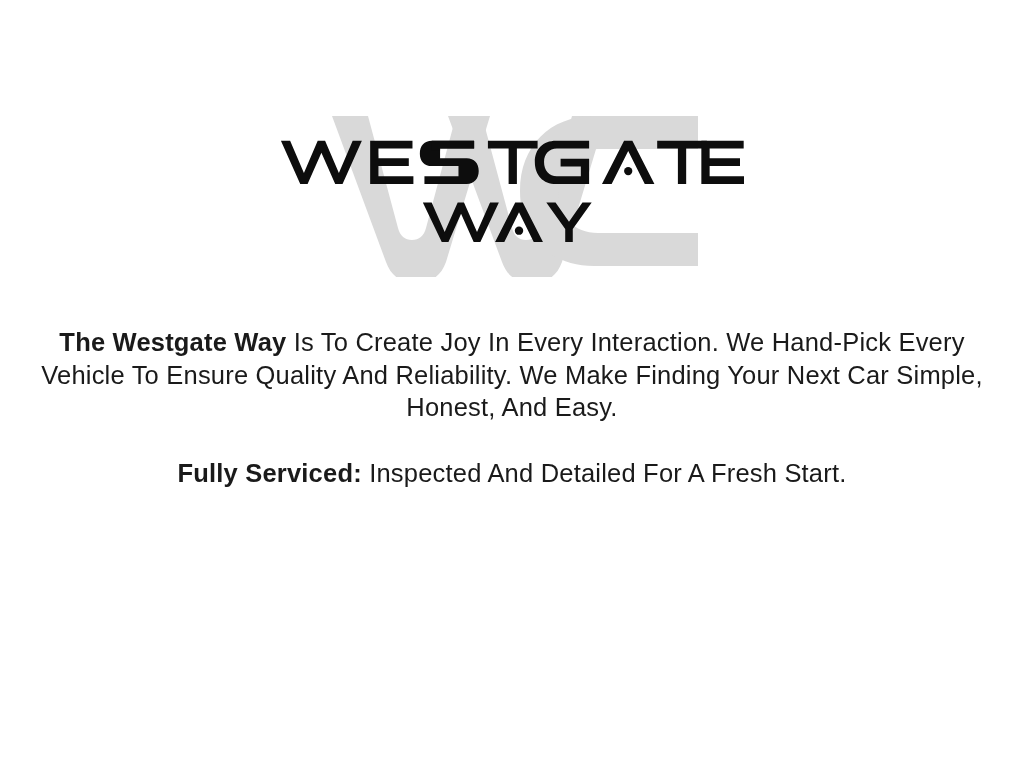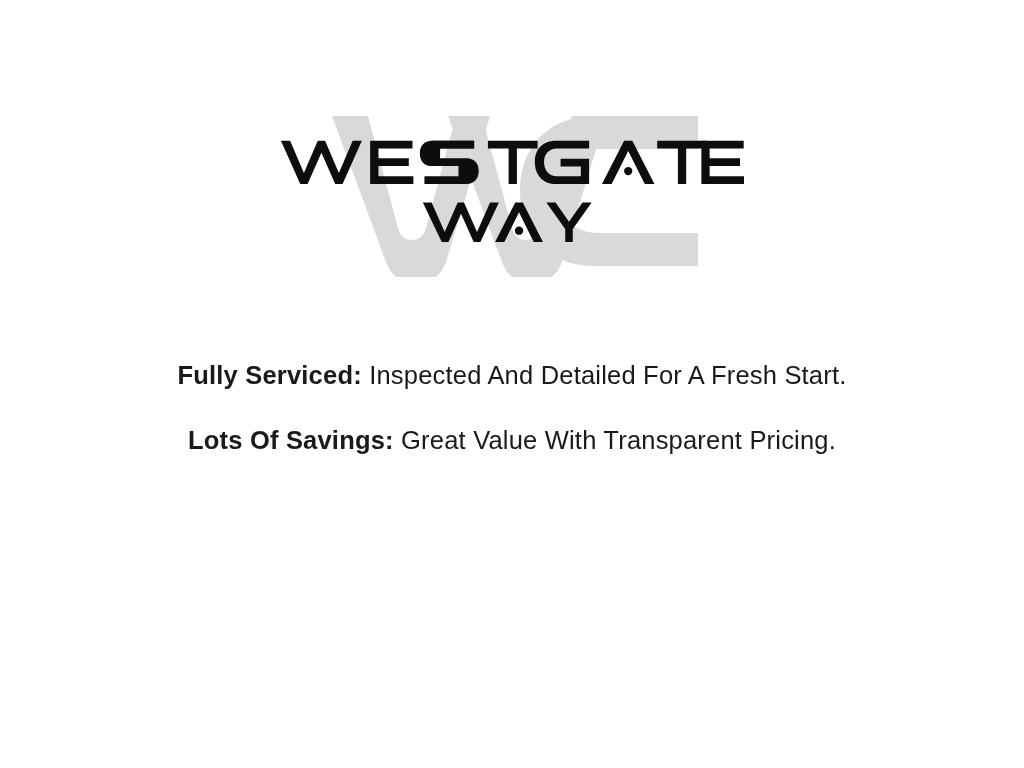--- a/index.html
+++ b/index.html
@@ -169,27 +169,27 @@
             <path d="M296 6 h22 l32 46 l32 -46 h22 l-45 63 v31 h-18 v-31 L296 6 Z"></path>
           </g>
         </svg>
       </div>
 
     </div>
   </div>
 
   <div class="copy">
 
+    <p class="para"><strong>The Westgate Way</strong><span> Is To Create Joy In Every Interaction. We Hand-Pick Every Vehicle To Ensure Quality And Reliability. We Make Finding Your Next Car Simple, Honest, And Easy.</span></p>
 
     <div class="gap-1"></div>
 
     <p class="benefit"><span class="benefit-label">Fully Serviced:</span><span> Inspected And Detailed For A Fresh Start.</span></p>
 
     <div class="gap-2"></div>
 
-    <p class="benefit"><span class="benefit-label">Lots Of Savings:</span><span> Great Value With Transparent Pricing.</span></p>
 
     <div class="gap-3"></div>
 
 
   </div>
 
 </div>
 
 </body></html>

